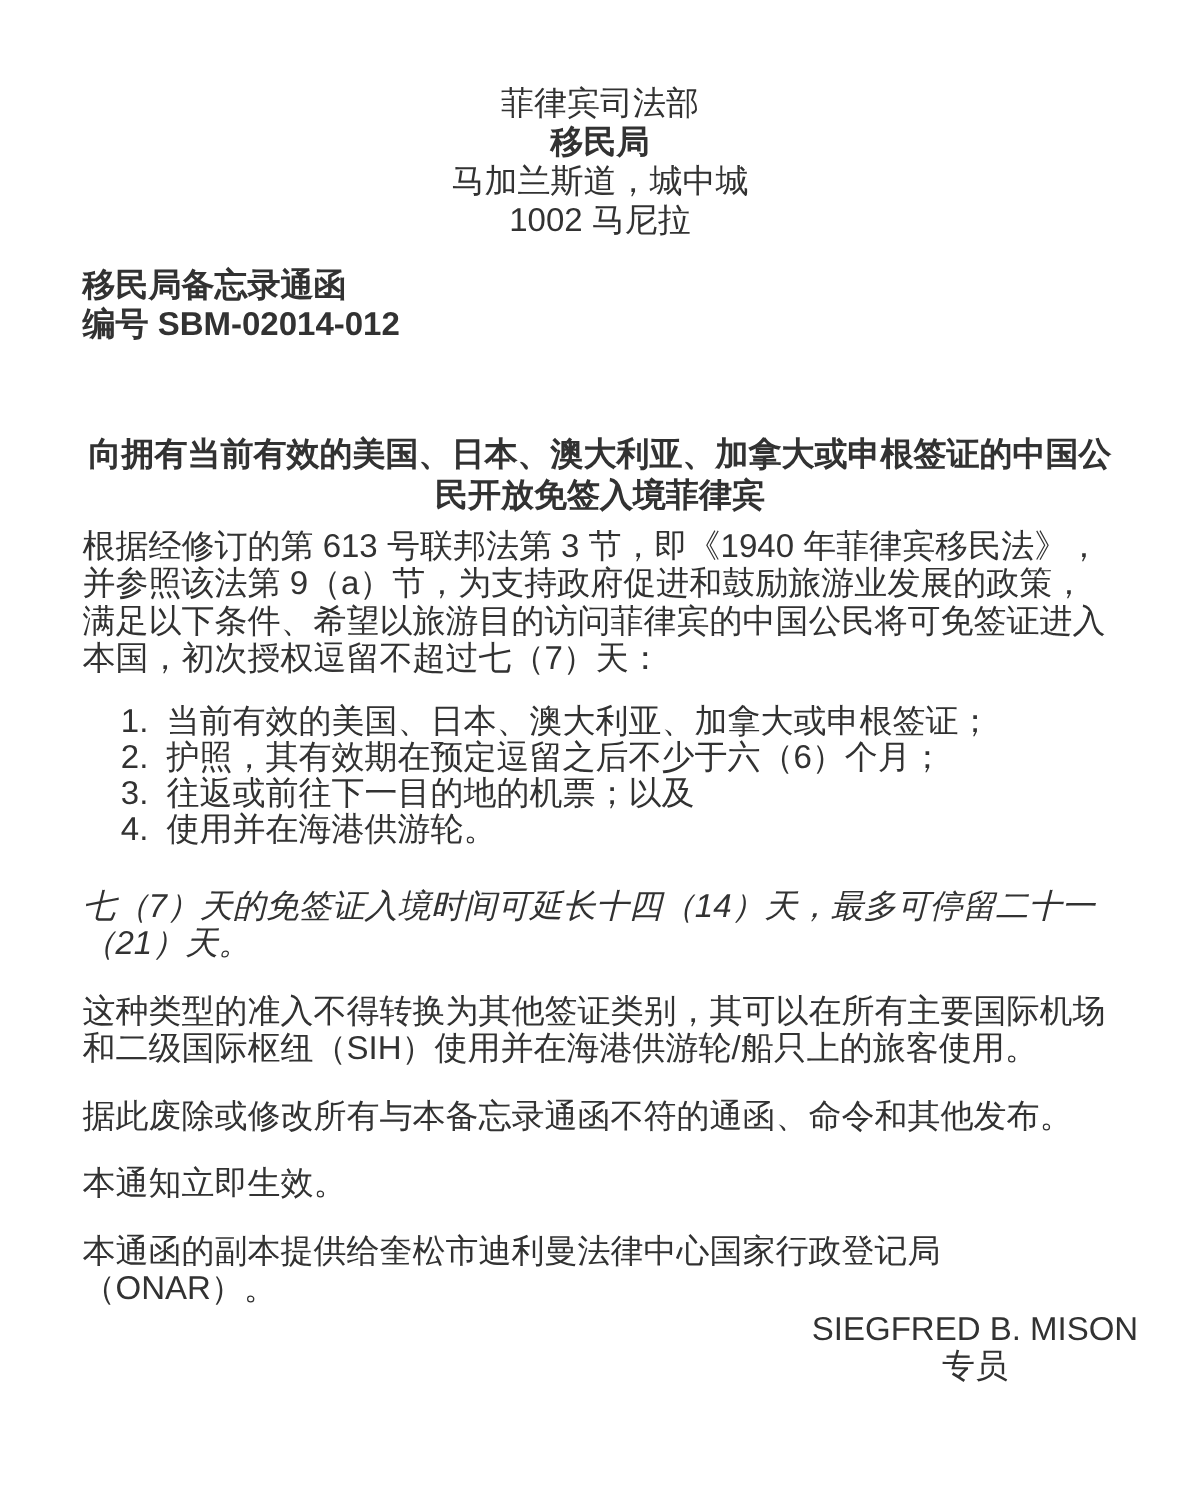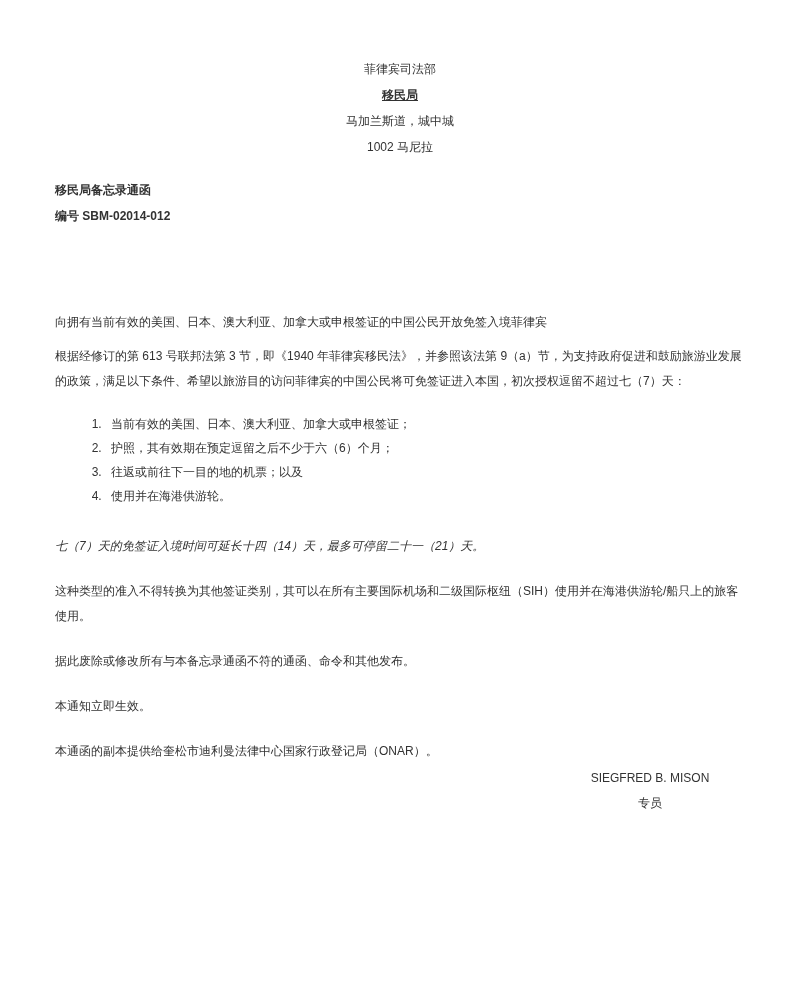--- a/index.html
+++ b/index.html
@@ -7,43 +7,43 @@
     padding: 0;
     background: #ffffff;
   }
   .page {
     position: relative;
     width: 800px;
     height: 1002px;
     background: #ffffff;
     color: #323232;
     font-family: "Liberation Sans", "DejaVu Sans", sans-serif;
-    font-size: 12px;
+    font-size: 22px;
     box-sizing: border-box;
     padding: 56px 55px 0 55px;
     overflow: hidden;
   }
-  .bold { font-weight: bold; text-decoration: underline; }
+  .bold { font-weight: bold; }
 
   .header-line {
     line-height: 26px;
     text-align: center;
   }
   .memo-block {
     margin-top: 17px;
   }
   .memo-line {
     line-height: 26px;
     font-weight: bold;
   }
   .doc-title {
-    margin-top: 80px;
-    font-weight: normal;
+    margin-top: 60px;
+    font-weight: bold;
     line-height: 27px;
-    text-align: left;
+    text-align: center;
   }
   .body-para {
     margin: 20px 0 0 0;
     line-height: 25px;
     text-align: left;
   }
   .req-list {
     margin: 18px 0 0 0;
     padding-left: 50px;
     line-height: 24px;

